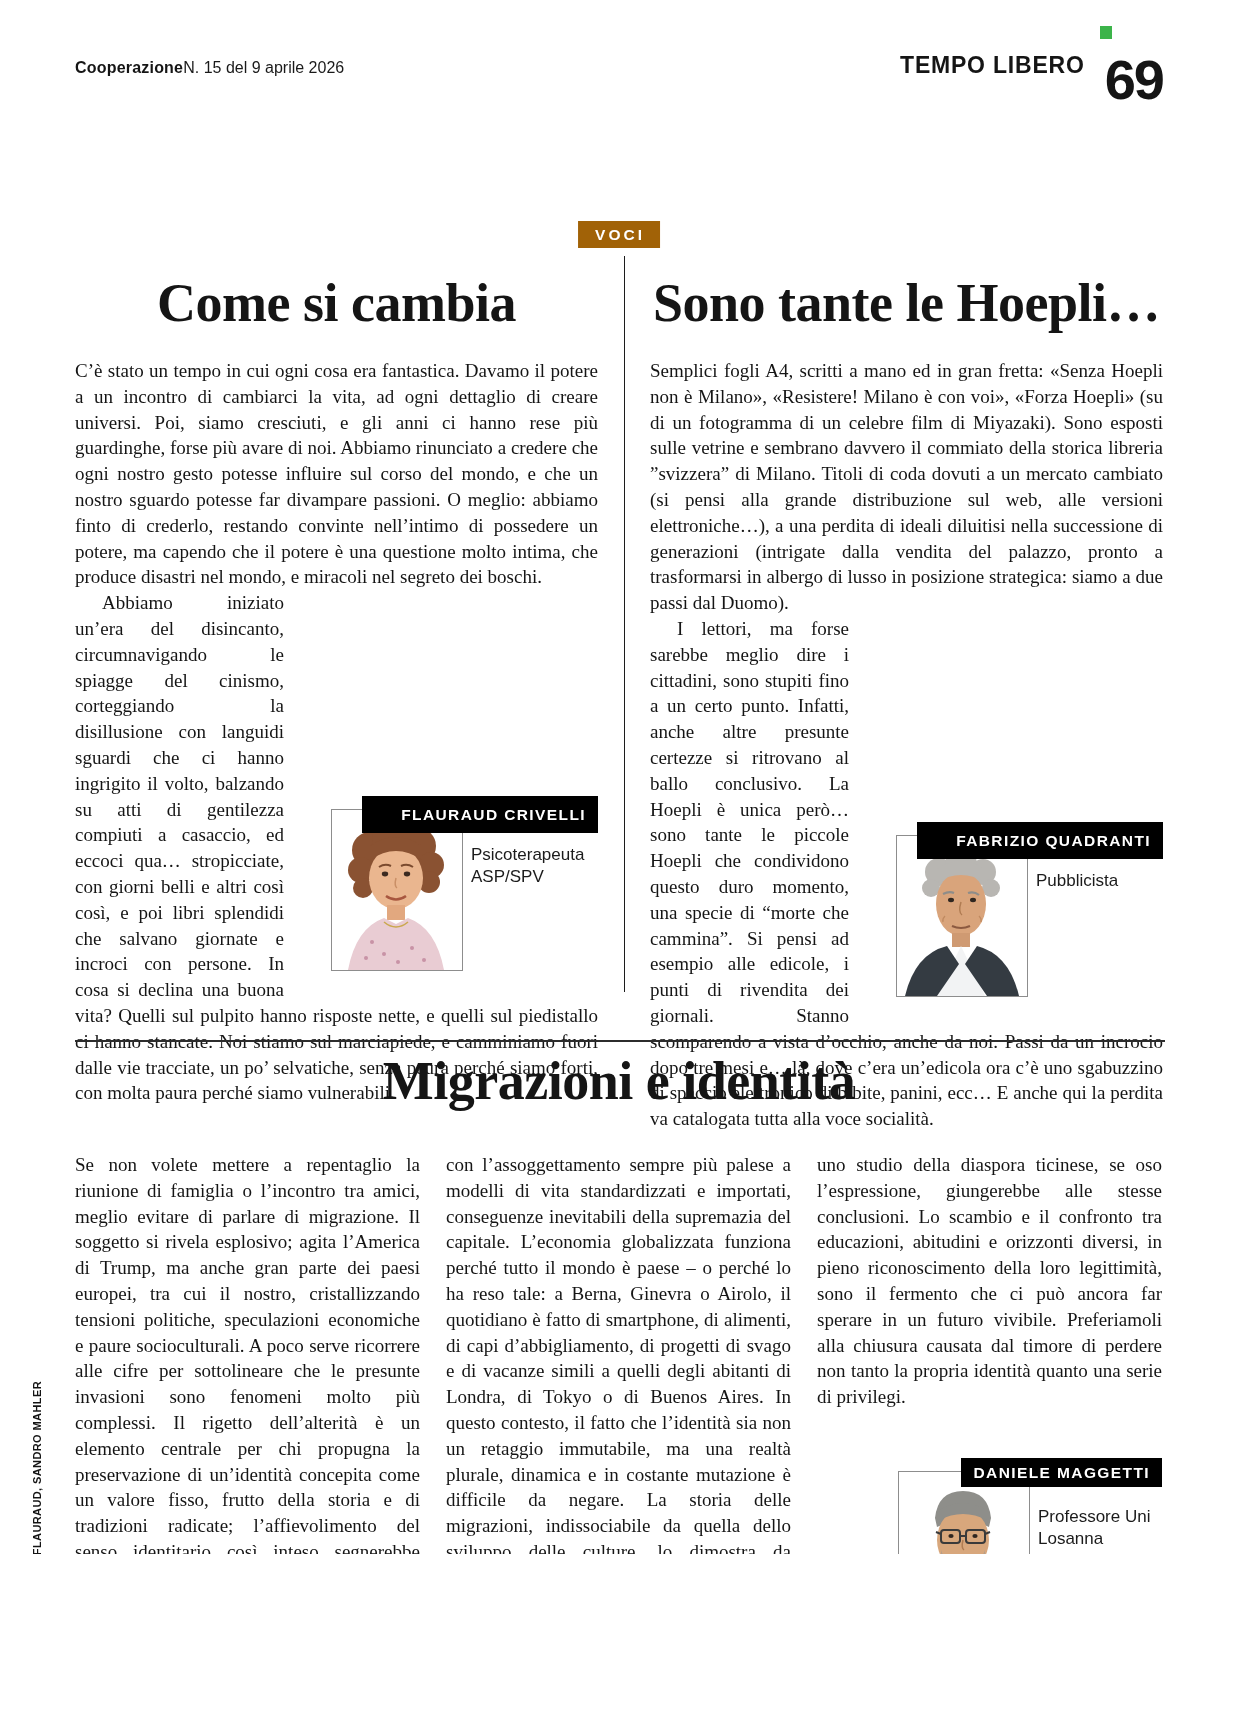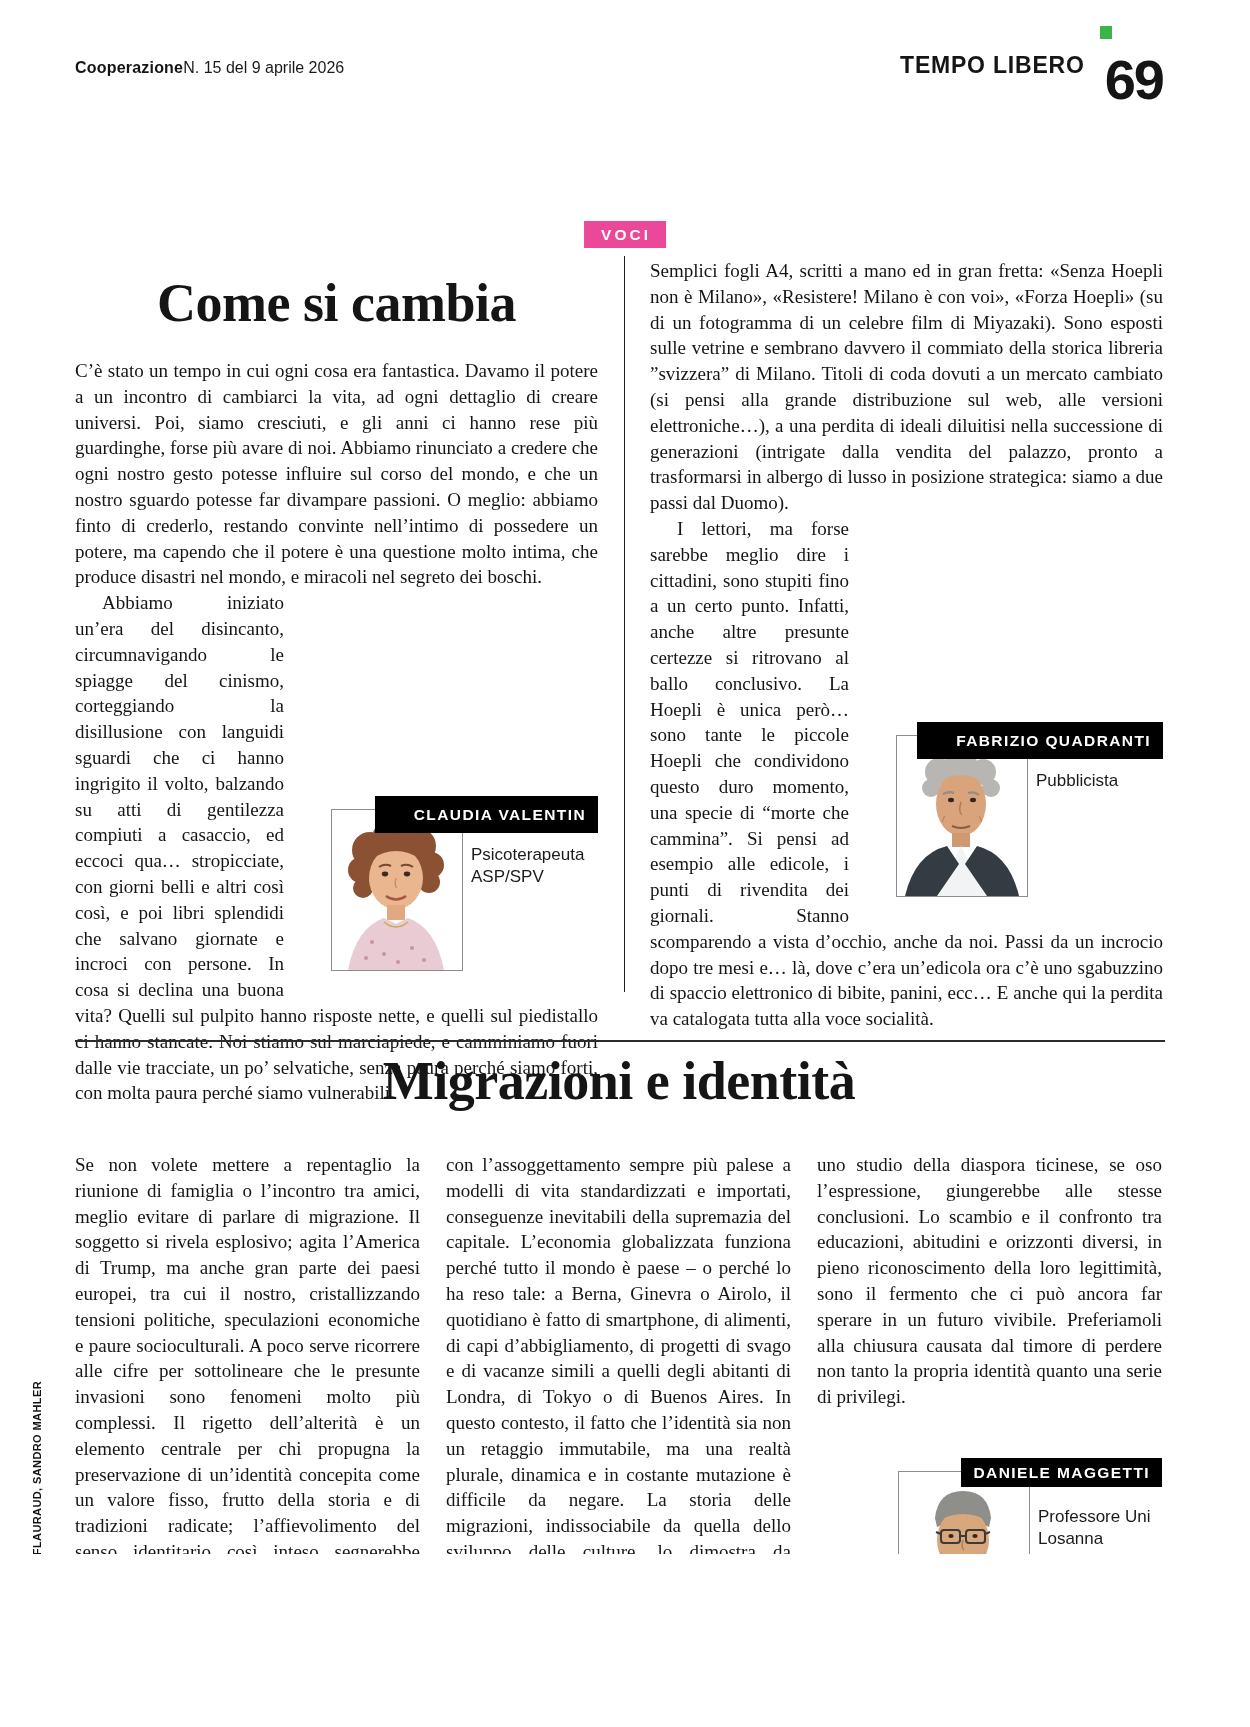--- a/index.html
+++ b/index.html
@@ -107,29 +107,29 @@
       <span class="masthead">Cooperazione</span>
       <span class="issue">N. 15 del 9 aprile 2026</span>
     </div>
     <div class="header-right">
       <span class="section-name">TEMPO LIBERO</span>
       <span class="page-number">69</span>
     </div>
   </div>
   <div class="print-mark" style="background: rgb(60, 180, 74);"></div>
 
-  <div class="kicker" style="background: #ec4899; color: rgb(255, 255, 255); margin-left: 6px;">VOCI</div>
+  <div class="kicker" style="background: #a16207; color: rgb(255, 255, 255);">VOCI</div>
 
   <div class="divider-v"></div>
 
   <div class="col-top-left">
     <h1 class="article-title">Come si cambia</h1>
     <p class="body-text">C’è stato un tempo in cui ogni cosa era fantastica. Davamo il potere a un incontro di cambiarci la vita, ad ogni dettaglio di creare universi. Poi, siamo cresciuti, e gli anni ci hanno rese più guardinghe, forse più avare di noi. Abbiamo rinunciato a credere che ogni nostro gesto potesse influire sul corso del mondo, e che un nostro sguardo potesse far divampare passioni. O meglio: abbiamo finto di crederlo, restando convinte nell’intimo di possedere un potere, ma capendo che il potere è una questione molto intima, che produce disastri nel mondo, e miracoli nel segreto dei boschi.</p>
     <p class="body-text"><span class="byline-float">
-          <span class="byline-label" style="background: rgb(0, 0, 0); color: rgb(255, 255, 255);">CLAUDIA VALENTIN</span>
+          <span class="byline-label" style="background: rgb(0, 0, 0); color: rgb(255, 255, 255);">FLAURAUD CRIVELLI</span>
           <span class="photo-frame">
             <svg width="130" height="160" viewBox="0 0 130 160" xmlns="http://www.w3.org/2000/svg">
               <rect width="130" height="160" fill="#ffffff"></rect>
               <g fill="#8a5232">
                 <circle cx="38" cy="40" r="18"></circle>
                 <circle cx="60" cy="29" r="20"></circle>
                 <circle cx="86" cy="36" r="18"></circle>
                 <circle cx="99" cy="55" r="13"></circle>
                 <circle cx="29" cy="60" r="13"></circle>
                 <circle cx="97" cy="72" r="11"></circle>
@@ -154,20 +154,21 @@
                 <circle cx="34" cy="148" r="2"></circle>
               </g>
               <path d="M52 112 q12 10 24 0" stroke="#caa84e" stroke-width="1.5" fill="none"></path>
             </svg>
           </span>
           <span class="byline-role">Psicoterapeuta ASP/SPV</span>
         </span><span>Abbiamo iniziato un’era del disincanto, circumnavigando le spiagge del cinismo, corteggiando la disillusione con languidi sguardi che ci hanno ingrigito il volto, balzando su atti di gentilezza compiuti a casaccio, ed eccoci qua… stropicciate, con giorni belli e altri così così, e poi libri splendidi che salvano giornate e incroci con persone. In cosa si declina una buona vita? Quelli sul pulpito hanno risposte nette, e quelli sul piedistallo ci hanno stancate. Noi stiamo sul marciapiede, e camminiamo fuori dalle vie tracciate, un po’ selvatiche, senza paura perché siamo forti, con molta paura perché siamo vulnerabili.</span></p>
   </div>
 
   <div class="col-top-right">
+    <h1 class="article-title">Sono tante le Hoepli…</h1>
     <p class="body-text">Semplici fogli A4, scritti a mano ed in gran fretta: «Senza Hoepli non è Milano», «Resistere! Milano è con voi», «Forza Hoepli» (su di un fotogramma di un celebre film di Miyazaki). Sono esposti sulle vetrine e sembrano davvero il commiato della storica libreria ”svizzera” di Milano. Titoli di coda dovuti a un mercato cambiato (si pensi alla grande distribuzione sul web, alle versioni elettroniche…), a una perdita di ideali diluitisi nella successione di generazioni (intrigate dalla vendita del palazzo, pronto a trasformarsi in albergo di lusso in posizione strategica: siamo a due passi dal Duomo).</p>
     <p class="body-text"><span class="byline-float">
           <span class="byline-label" style="background: rgb(0, 0, 0); color: rgb(255, 255, 255);">FABRIZIO QUADRANTI</span>
           <span class="photo-frame">
             <svg width="130" height="160" viewBox="0 0 130 160" xmlns="http://www.w3.org/2000/svg">
               <rect width="130" height="160" fill="#ffffff"></rect>
               <g fill="#b8b6b2">
                 <circle cx="42" cy="36" r="14"></circle>
                 <circle cx="64" cy="28" r="16"></circle>
                 <circle cx="86" cy="36" r="13"></circle>

